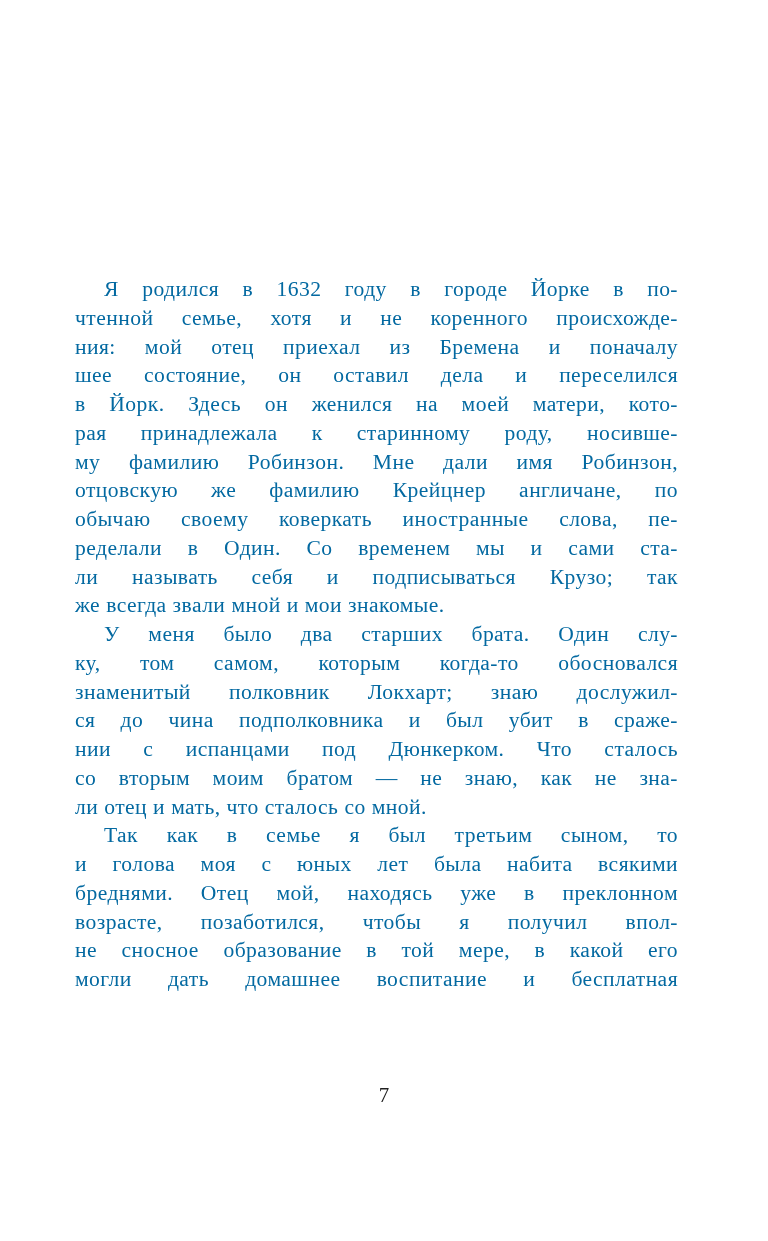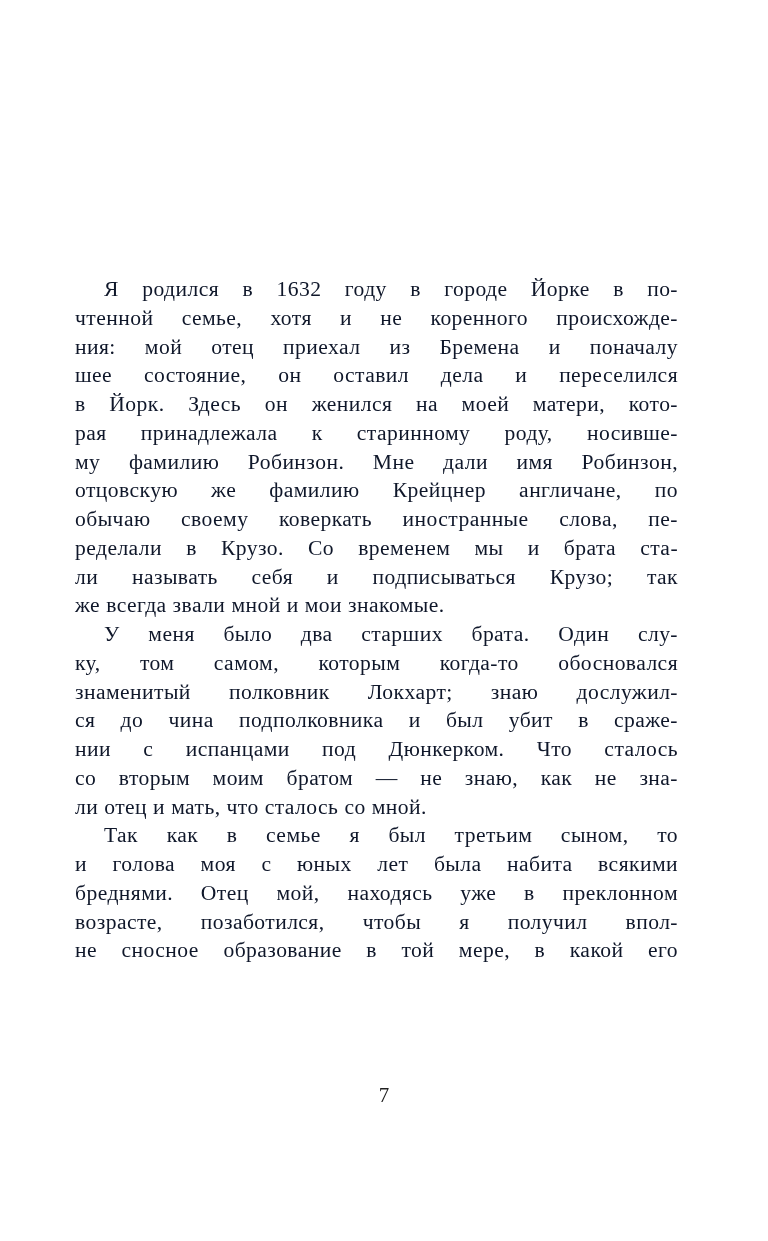--- a/index.html
+++ b/index.html
@@ -34,21 +34,21 @@
 
   .para {
     margin: 0;
     text-align: justify;
     text-justify: inter-word;
     text-indent: 29px;
     font-size: 21.6px;
     line-height: 28.75px;
     letter-spacing: 0.02em;
     word-spacing: 0.01em;
-    color: #0f172a;
+    color: #0369a1;
     hyphens: manual;
   }
 
   
   .line {
     display: block;
     text-align: justify;
     text-align-last: justify;
     white-space: pre-wrap;
     text-indent: 0;
@@ -82,40 +82,41 @@
     <p class="para">
       <span class="line first">Я родился в 1632 году в городе Йорке в по-</span>
       <span class="line">чтенной семье, хотя и не коренного происхожде-</span>
       <span class="line">ния: мой отец приехал из Бремена и поначалу</span>
       <span class="line">шее состояние, он оставил дела и переселился</span>
       <span class="line">в Йорк. Здесь он женился на моей матери, кото-</span>
       <span class="line">рая принадлежала к старинному роду, носивше-</span>
       <span class="line">му фамилию Робинзон. Мне дали имя Робинзон,</span>
       <span class="line">отцовскую же фамилию Крейцнер англичане, по</span>
       <span class="line">обычаю своему коверкать иностранные слова, пе-</span>
-      <span class="line">ределали в Крузо. Со временем мы и брата ста-</span>
+      <span class="line">ределали в Один. Со временем мы и сами ста-</span>
       <span class="line">ли называть себя и подписываться Крузо; так</span>
       <span class="line last">же всегда звали мной и мои знакомые.</span>
     </p>
 
     <p class="para">
       <span class="line first">У меня было два старших брата. Один слу-</span>
       <span class="line">ку, том самом, которым когда-то обосновался</span>
       <span class="line">знаменитый полковник Локхарт; знаю дослужил-</span>
       <span class="line">ся до чина подполковника и был убит в сраже-</span>
       <span class="line">нии с испанцами под Дюнкерком. Что сталось</span>
       <span class="line">со вторым моим братом — не знаю, как не зна-</span>
       <span class="line last">ли отец и мать, что сталось со мной.</span>
     </p>
 
     <p class="para">
       <span class="line first">Так как в семье я был третьим сыном, то</span>
       <span class="line">и голова моя с юных лет была набита всякими</span>
       <span class="line">бреднями. Отец мой, находясь уже в преклонном</span>
       <span class="line">возрасте, позаботился, чтобы я получил впол-</span>
       <span class="line">не сносное образование в той мере, в какой его</span>
+      <span class="line">могли дать домашнее воспитание и бесплатная</span>
     </p>
 
   </div>
 
   <div class="page-number">7</div>
 
 </div>
 
 </body></html>

